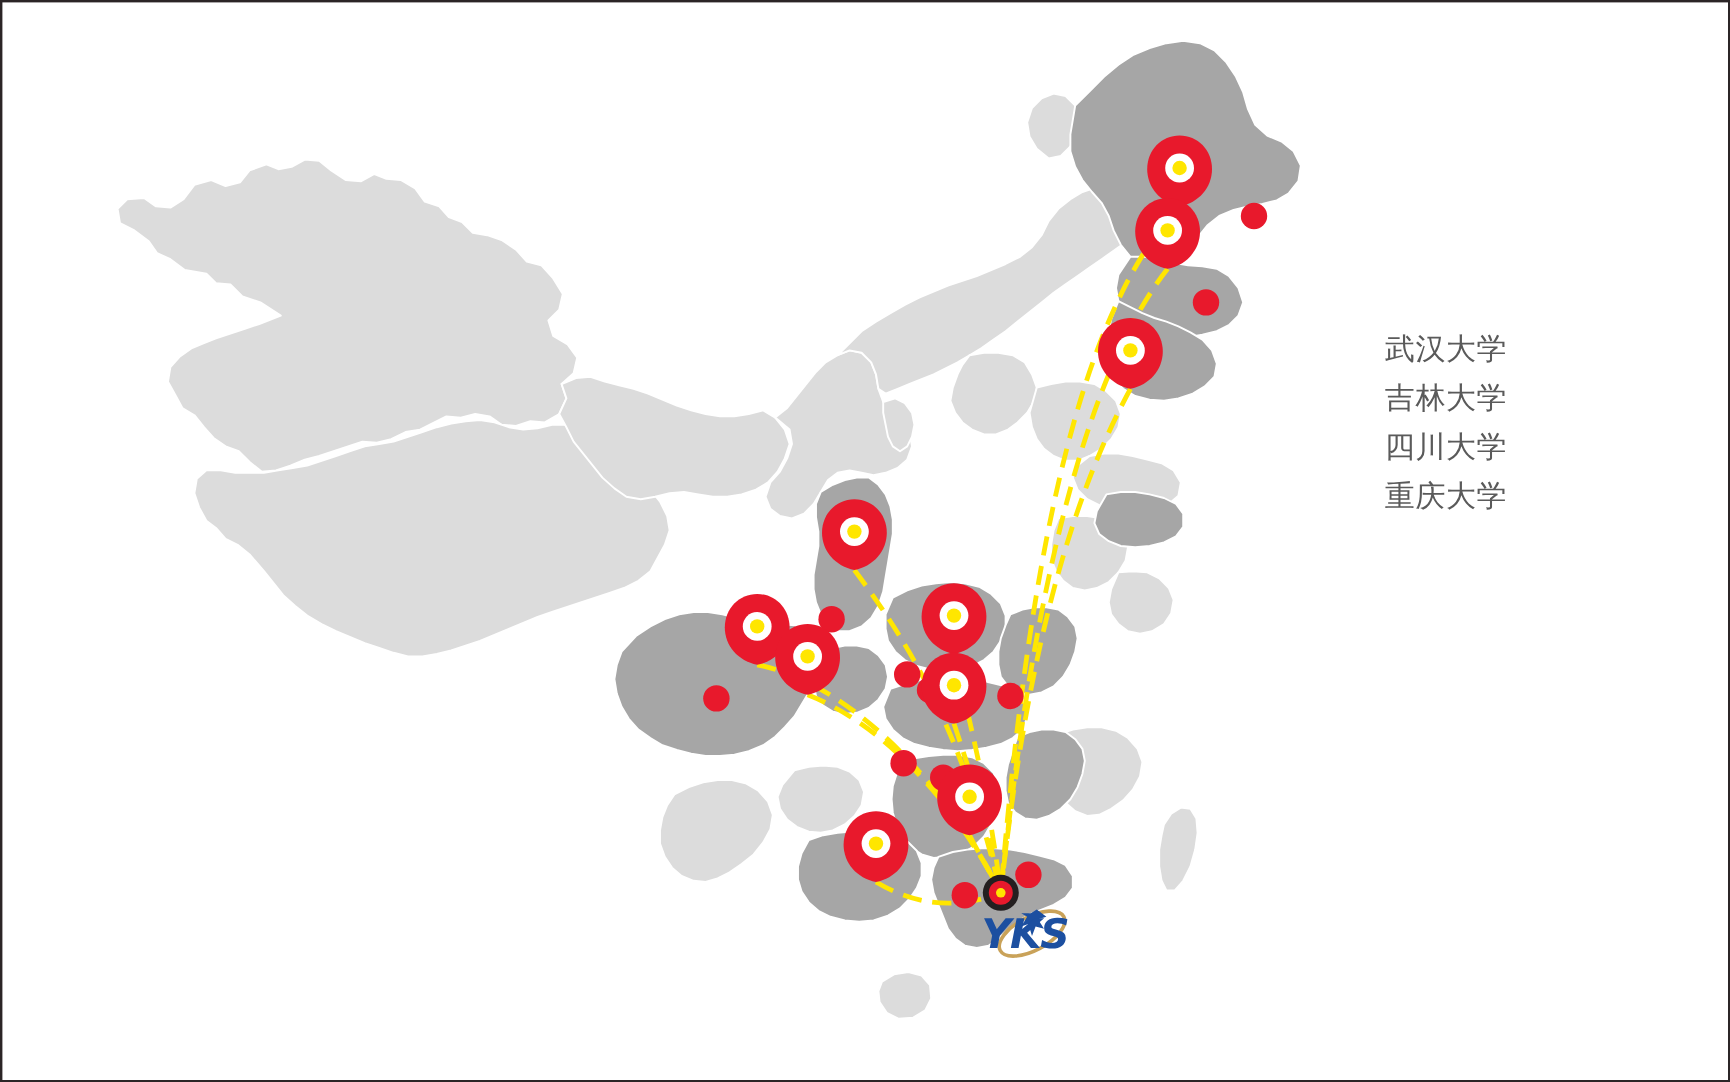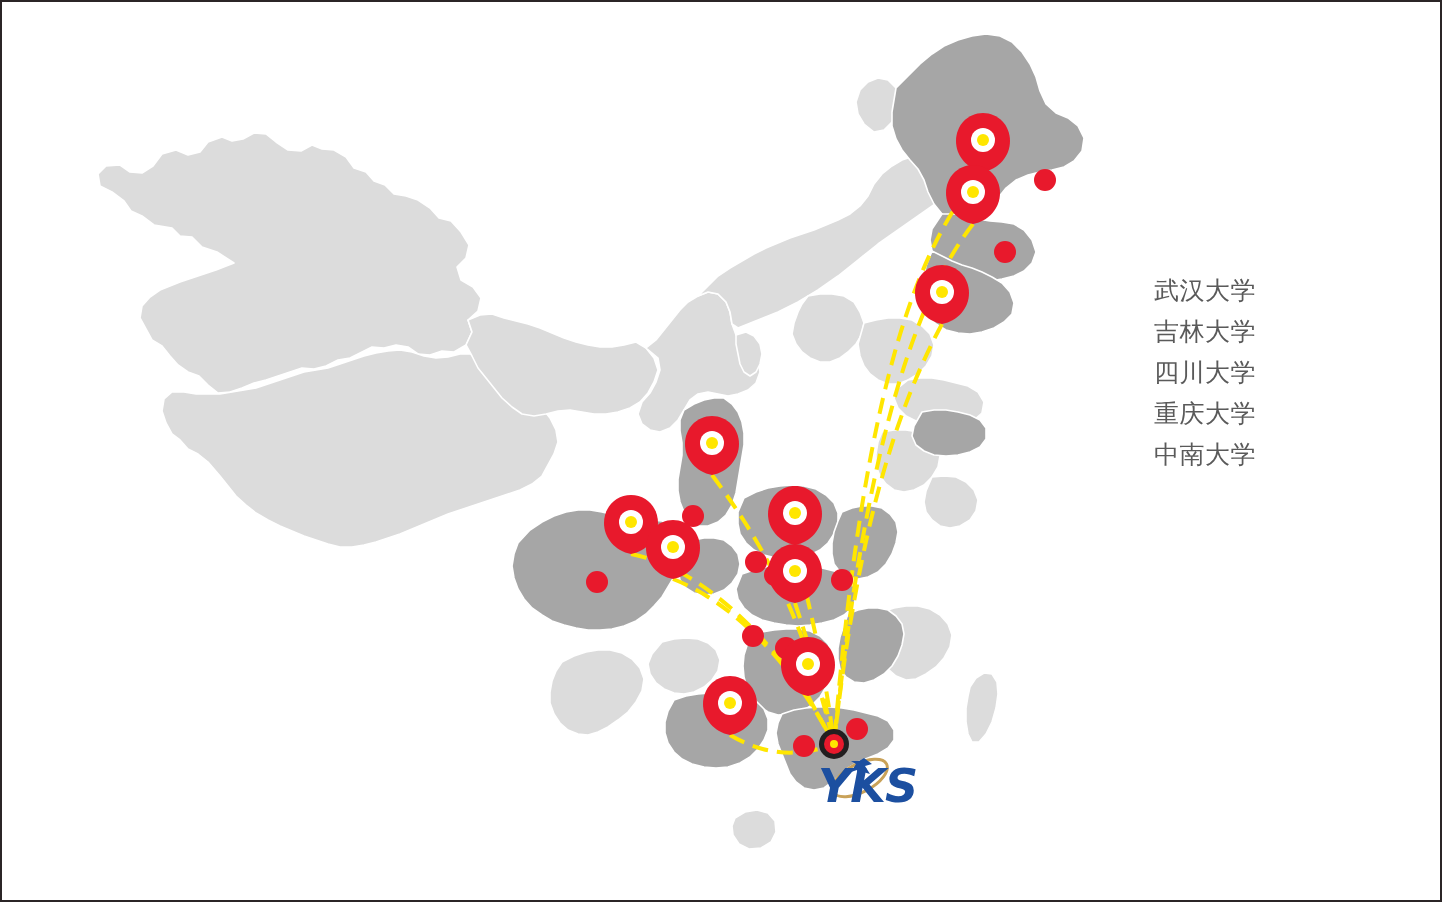--- a/index.html
+++ b/index.html
@@ -45,21 +45,21 @@
     position: absolute;
     left: 808px;
     top: 748px;
     width: 96px;
     height: 56px;
   }
   .logo-text {
     position: absolute;
     left: 8px;
     top: 9px;
-    font-size: 46px;
+    font-size: 34px;
     font-weight: bold;
     font-style: italic;
     color: #1c4fa0;
     letter-spacing: -1px;
     font-family: "DejaVu Sans", "Liberation Sans", sans-serif;
   }
 </style>
 </head>
 <body>
 
@@ -280,16 +280,15 @@
       <path d="M54,8 L62,14 L55,16 L60,24 L53,22 L50,30 L47,20 L41,22 L46,14 L41,11 L49,11 Z" fill="#1c4fa0"></path>
     </svg>
     <div class="logo-text">YKS</div>
   </div>
 
   <div id="uni-list">
     <div class="uni-item">武汉大学</div>
     <div class="uni-item">吉林大学</div>
     <div class="uni-item">四川大学</div>
     <div class="uni-item">重庆大学</div>
-    <div class="uni-item">中南大学</div>
   </div>
 
 </div>
 
 </body></html>

